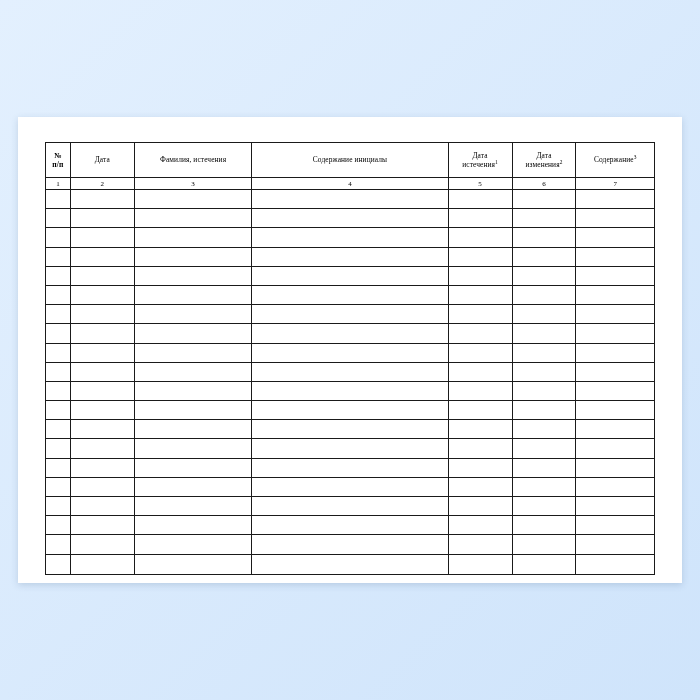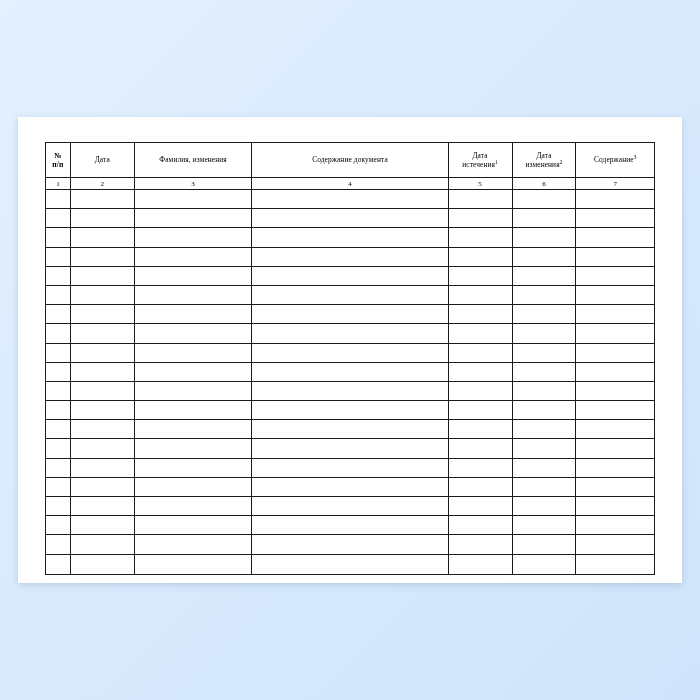--- a/index.html
+++ b/index.html
@@ -101,22 +101,22 @@
           <col class="col6">
           <col class="col7">
         </colgroup>
         <thead>
           <tr>
             <th class="num-head">
               <span>№</span><br>
               <span>п/п</span>
             </th>
             <th>Дата</th>
-            <th>Фамилия, изменения</th>
-            <th>Содержание документа</th>
+            <th>Фамилия, истечения</th>
+            <th>Содержание инициалы</th>
             <th>
               <span>Дата</span><br>
               <span>истечения</span><sup>1</sup>
             </th>
             <th>
               <span>Дата</span><br>
               <span>изменения</span><sup>2</sup>
             </th>
             <th>
               <span>Содержание</span><sup>3</sup>

